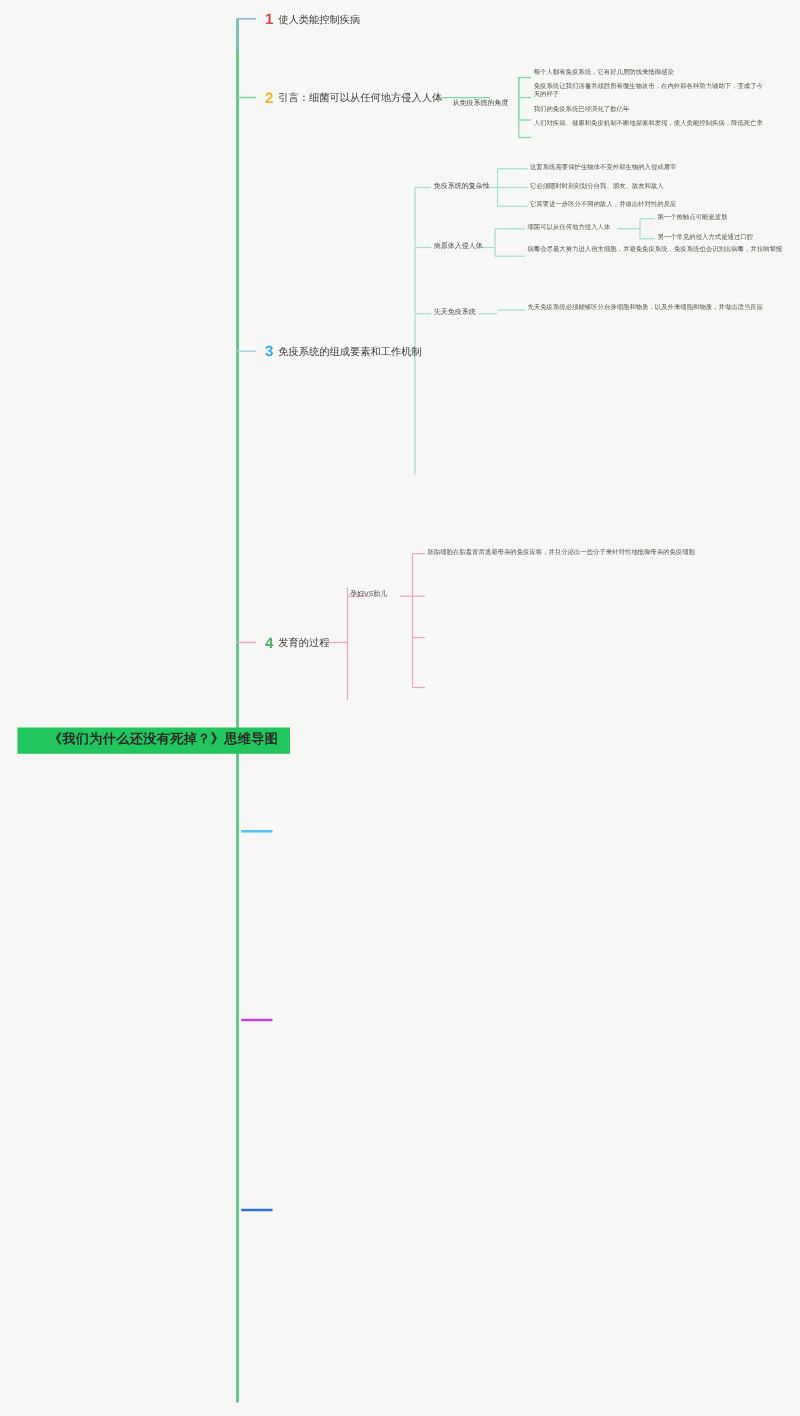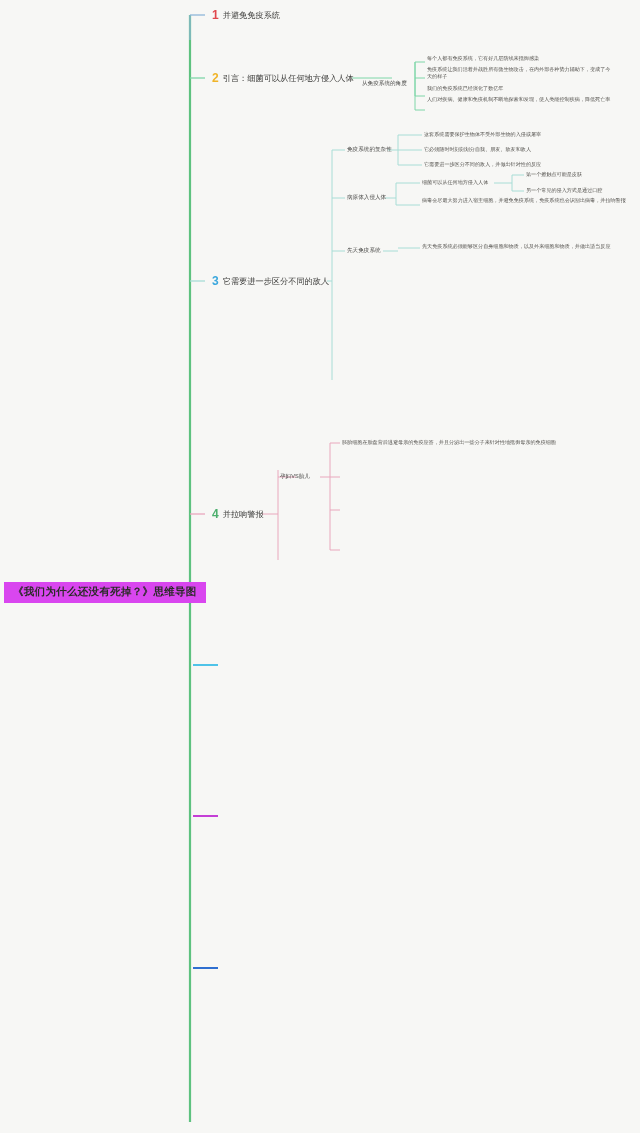--- a/index.html
+++ b/index.html
@@ -10,26 +10,26 @@
     overflow:hidden;
     position:relative;
   }
   #canvas{position:absolute;left:0;top:0;width:640px;height:1133px;}
   svg.wires{position:absolute;left:0;top:0;width:640px;height:1133px;pointer-events:none;}
 
   .node{position:absolute;white-space:nowrap;}
 
   
   .root{
-    left:4px;top:582px;
-    background:#d946ef;
+    left:14px;top:582px;
+    background:#22c55e;
     color:#2b2b28;
     font-size:10.5px;
     font-weight:bold;
-    padding:4px 9px 5px 9px;
+    padding:4px 9px 5px 25px;
     letter-spacing:.3px;
     line-height:1.1;
   }
 
   
   .topic{font-size:8.2px;color:#3a3a38;display:flex;align-items:baseline;}
   .topic .num{
     font-size:12px;font-weight:bold;line-height:1;
     margin-right:4px;position:relative;top:1px;
   }
@@ -109,52 +109,52 @@
 
     <path d="M193 665 L218 665" stroke="#4fc3e8" stroke-width="2" fill="none"></path>
     <path d="M193 816 L218 816" stroke="#c43fd6" stroke-width="2" fill="none"></path>
     <path d="M193 968 L218 968" stroke="#2f6fd0" stroke-width="2" fill="none"></path>
   </svg>
 
   <div class="node root">《我们为什么还没有死掉？》思维导图</div>
 
   <div class="node topic" style="left:212px;top:8px;">
     <span class="num" style="color:#e0474c;">1</span>
-    <span class="txt">并避免免疫系统</span>
+    <span class="txt">使人类能控制疾病</span>
   </div>
 
   <div class="node topic" style="left:212px;top:71px;">
     <span class="num" style="color:#f0b429;">2</span>
     <span class="txt">引言：细菌可以从任何地方侵入人体</span>
   </div>
   <div class="node sub" style="left:362px;top:80px;">从免疫系统的角度</div>
   <div class="node leaf w1" style="left:427px;top:55px;">每个人都有免疫系统，它有好几层防线来抵御感染</div>
   <div class="node leaf w1" style="left:427px;top:66px;">免疫系统让我们活着并战胜所有微生物攻击，在内外部各种势力辅助下，变成了今天的样子</div>
   <div class="node leaf w1" style="left:427px;top:85px;">我们的免疫系统已经演化了数亿年</div>
   <div class="node leaf w1" style="left:427px;top:96px;">人们对疾病、健康和免疫机制不断地探索和发现，使人类能控制疾病，降低死亡率</div>
 
   <div class="node topic" style="left:212px;top:274px;">
     <span class="num" style="color:#3aa7dd;">3</span>
-    <span class="txt">它需要进一步区分不同的敌人</span>
+    <span class="txt">免疫系统的组成要素和工作机制</span>
   </div>
 
   <div class="node sub" style="left:347px;top:146px;">免疫系统的复杂性</div>
   <div class="node leaf w3" style="left:424px;top:131px;">这套系统需要保护生物体不受外部生物的入侵或屠宰</div>
   <div class="node leaf w3" style="left:424px;top:146px;">它必须随时时刻刻划分自我、朋友、敌友和敌人</div>
   <div class="node leaf w3" style="left:424px;top:161px;">它需要进一步区分不同的敌人，并做出针对性的反应</div>
 
   <div class="node sub" style="left:347px;top:194px;">病原体入侵人体</div>
   <div class="node leaf w4" style="left:422px;top:179px;">细菌可以从任何地方侵入人体</div>
   <div class="node leaf w6" style="left:422px;top:197px;">病毒会尽最大努力进入宿主细胞，并避免免疫系统，免疫系统也会识别出病毒，并拉响警报</div>
   <div class="node leaf nw" style="left:526px;top:171px;">第一个擦触点可能是皮肤</div>
   <div class="node leaf nw" style="left:526px;top:187px;">另一个常见的侵入方式是通过口腔</div>
 
   <div class="node sub" style="left:347px;top:247px;">先天免疫系统</div>
   <div class="node leaf w5" style="left:422px;top:243px;">先天免疫系统必须能够区分自身细胞和物质，以及外来细胞和物质，并做出适当反应</div>
 
   <div class="node topic" style="left:212px;top:507px;">
     <span class="num" style="color:#4caf6d;">4</span>
-    <span class="txt">并拉响警报</span>
+    <span class="txt">发育的过程</span>
   </div>
   <div class="node sub" style="left:280px;top:473px;">孕妇VS胎儿</div>
   <div class="node leaf w6" style="left:342px;top:439px;">胚胎细胞在胎盘背后逃避母亲的免疫应答，并且分泌出一些分子来针对性地抵御母亲的免疫细胞</div>
 
 </div>
 
 </body></html>

